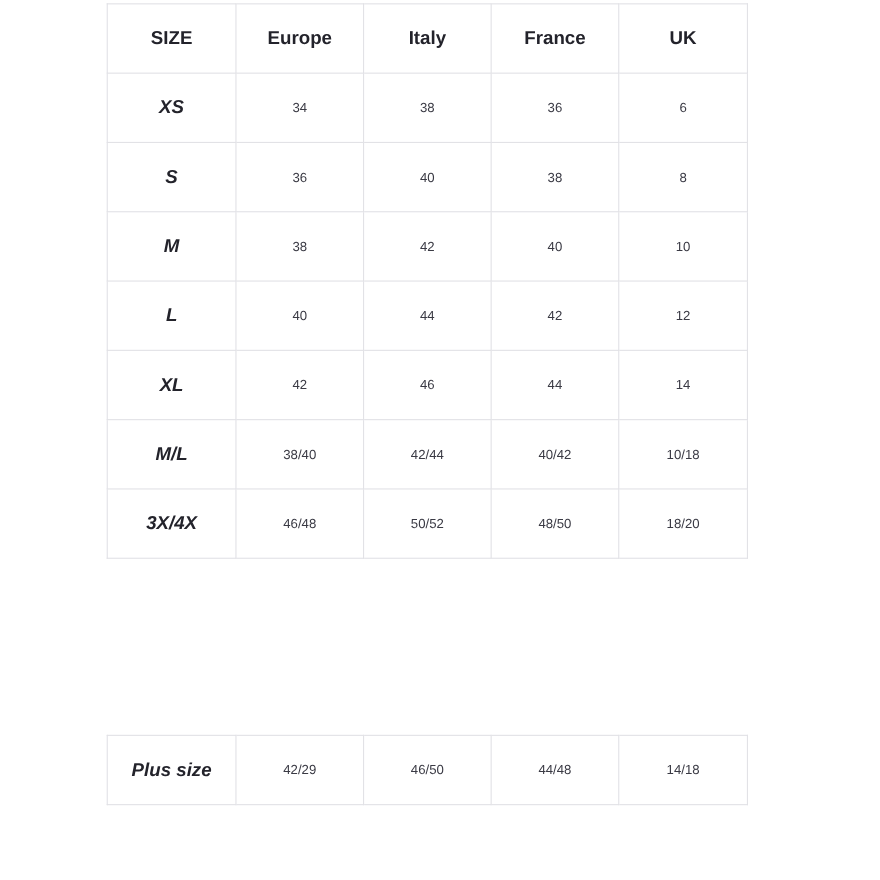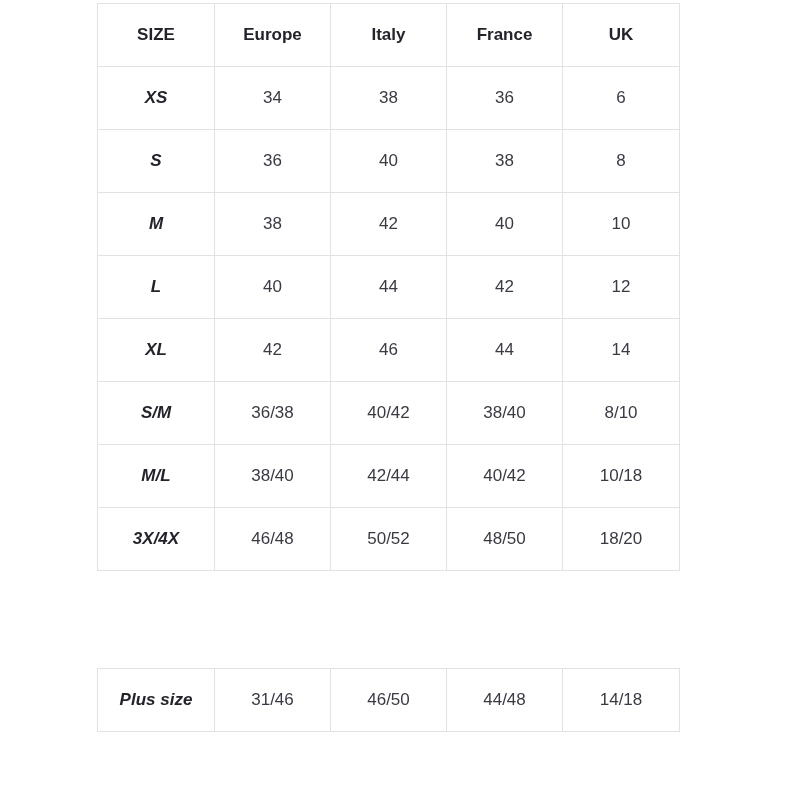--- a/index.html
+++ b/index.html
@@ -31,21 +31,21 @@
   table.size-table {
     border-collapse: collapse;
     width: 582px;
     table-layout: fixed;
   }
   table.size-table td {
     border: 1px solid #e2e2e6;
     height: 62px;
     text-align: center;
     vertical-align: middle;
-    font-size: 17px;
+    font-size: 12px;
     color: #3a3a44;
     font-weight: 400;
     padding: 0;
   }
   table.size-table td.col-label {
     font-weight: bold;
     color: #23232b;
     font-size: 17px;
     font-style: italic;
   }
@@ -114,27 +114,20 @@
           <td>12</td>
         </tr>
         <tr>
           <td class="col-label">XL</td>
           <td>42</td>
           <td>46</td>
           <td>44</td>
           <td>14</td>
         </tr>
         <tr>
-          <td class="col-label">S/M</td>
-          <td>36/38</td>
-          <td>40/42</td>
-          <td>38/40</td>
-          <td>8/10</td>
-        </tr>
-        <tr>
           <td class="col-label">M/L</td>
           <td>38/40</td>
           <td>42/44</td>
           <td>40/42</td>
           <td>10/18</td>
         </tr>
         <tr>
           <td class="col-label">3X/4X</td>
           <td>46/48</td>
           <td>50/52</td>
@@ -150,21 +143,21 @@
       <colgroup>
         <col class="c0">
           <col class="c1">
           <col class="c2">
           <col class="c3">
           <col class="c4">
       </colgroup>
       <tbody>
         <tr>
           <td class="col-label">Plus size</td>
-          <td>31/46</td>
+          <td>42/29</td>
           <td>46/50</td>
           <td>44/48</td>
           <td>14/18</td>
         </tr>
       </tbody>
     </table>
   </div>
 
 </div>
 

